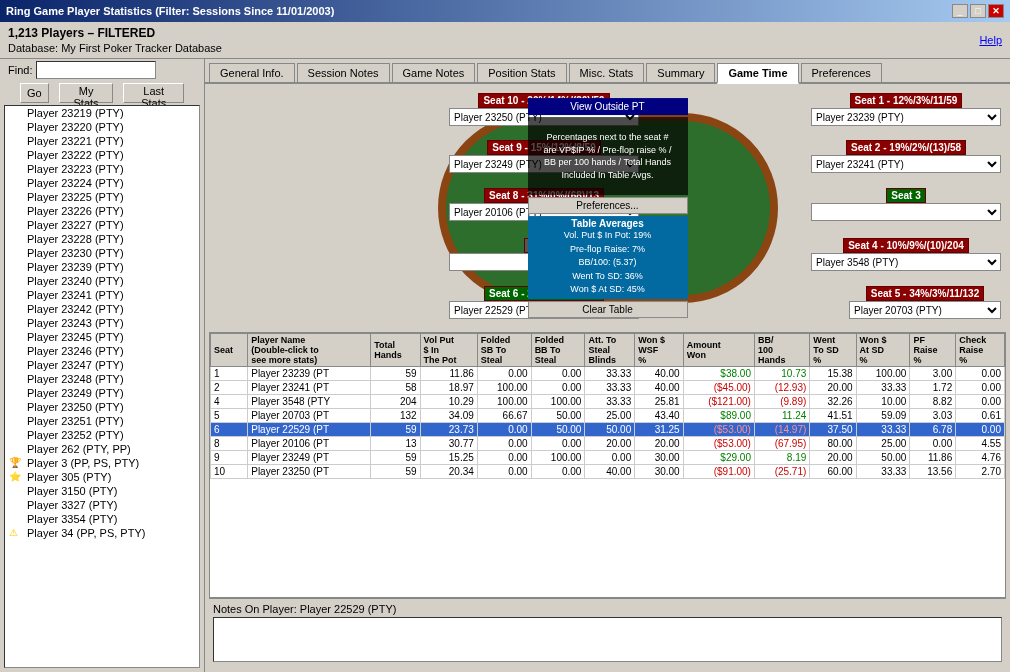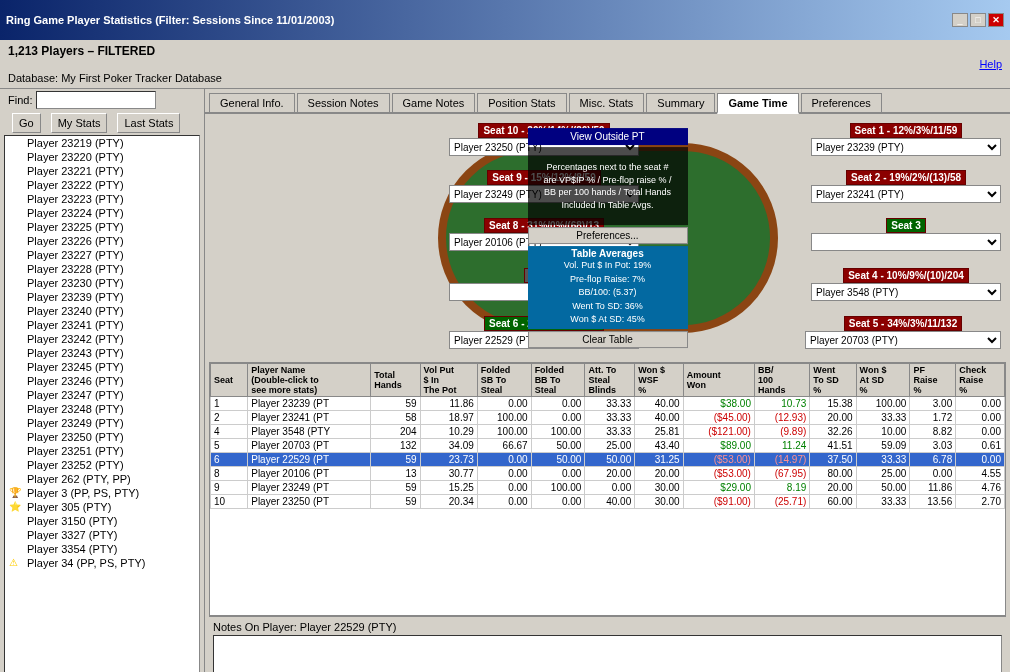--- a/index.html
+++ b/index.html
@@ -1,21 +1,21 @@
 <!DOCTYPE html>
 <html><head>
   <meta charset="utf-8">
   <style>
     * { box-sizing: border-box; margin: 0; padding: 0; }
     body { font-family: Arial, sans-serif; font-size: 11px; background: #d4d0c8; }
     
     .title-bar {
       background: linear-gradient(to right, #0a246a, #a6caf0);
       color: white;
-      padding: 20px 6px;
+      padding: 2px 6px;
       display: flex;
       align-items: center;
       justify-content: space-between;
       height: 22px;
     }
     .title-bar-title { font-size: 11px; font-weight: bold; }
     .title-bar-controls { display: flex; gap: 2px; }
     .title-btn {
       width: 16px; height: 14px;
       background: #d4d0c8;
@@ -28,21 +28,21 @@
     .main-container { display: flex; flex-direction: column; height: calc(672px - 22px); background: #d4d0c8; }
     
     .top-bar {
       background: #d4d0c8;
       padding: 4px 8px;
       display: flex;
       align-items: center;
       justify-content: space-between;
       border-bottom: 1px solid #888;
     }
-    .top-bar-left { display: flex; flex-direction: column; gap: 14px; }
+    .top-bar-left { display: flex; flex-direction: column; gap: 2px; }
     .filter-title { font-weight: bold; font-size: 12px; }
     .db-title { font-size: 11px; }
     
     .find-bar {
       display: flex;
       align-items: center;
       padding: 2px 8px;
       gap: 4px;
       background: #d4d0c8;
     }
@@ -66,21 +66,21 @@
     
     .content-area { display: flex; flex: 1; overflow: hidden; }
     
     .left-panel {
       width: 205px;
       background: #d4d0c8;
       border-right: 1px solid #888;
       display: flex;
       flex-direction: column;
     }
-    .action-bar { display: flex; gap: 10px; padding: 2px 12px; }
+    .action-bar { display: flex; gap: 10px; padding: 2px 20px; }
     
     .player-list {
       flex: 1;
       overflow-y: scroll;
       background: white;
       border: 1px inset #888;
       margin: 0 4px 4px 4px;
     }
     .player-item {
       display: flex;
@@ -511,21 +511,21 @@
 
           <div class="seat-box" style="left:240px;top:198px;">
             <div class="seat-label" style="background:#006400;">Seat 6 - 24%/7%/(15)/59</div>
             <select class="seat-select" style="width:190px;">
               <option>Player 22529 (PTY)</option>
             </select>
           </div>
 
           <div class="seat-box" style="right:5px;top:198px;">
             <div class="seat-label">Seat 5 - 34%/3%/11/132</div>
-            <select class="seat-select" style="width:196px;">
+            <select class="seat-select" style="width:152px;">
               <option>Player 20703 (PTY)</option>
             </select>
           </div>
 
           <div class="center-panel">
             <button class="view-outside-btn">View Outside PT</button>
             <div class="info-text">Percentages next to the seat # are VP$IP % / Pre-flop raise % / BB per 100 hands / Total Hands Included In Table Avgs.</div>
             <button class="prefs-btn">Preferences...</button>
             <div class="table-avgs">
               <div class="table-avgs-title">Table Averages</div>

